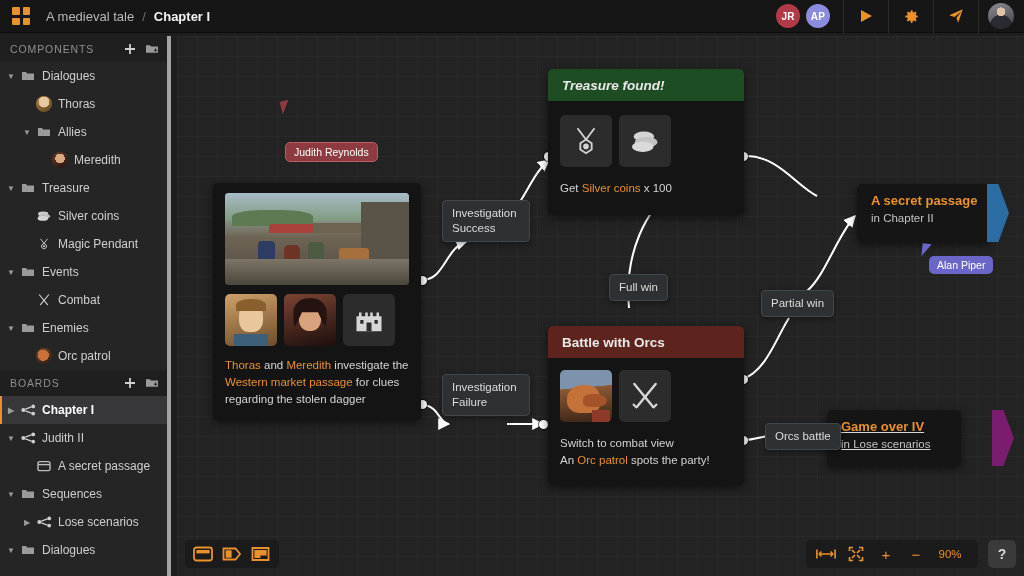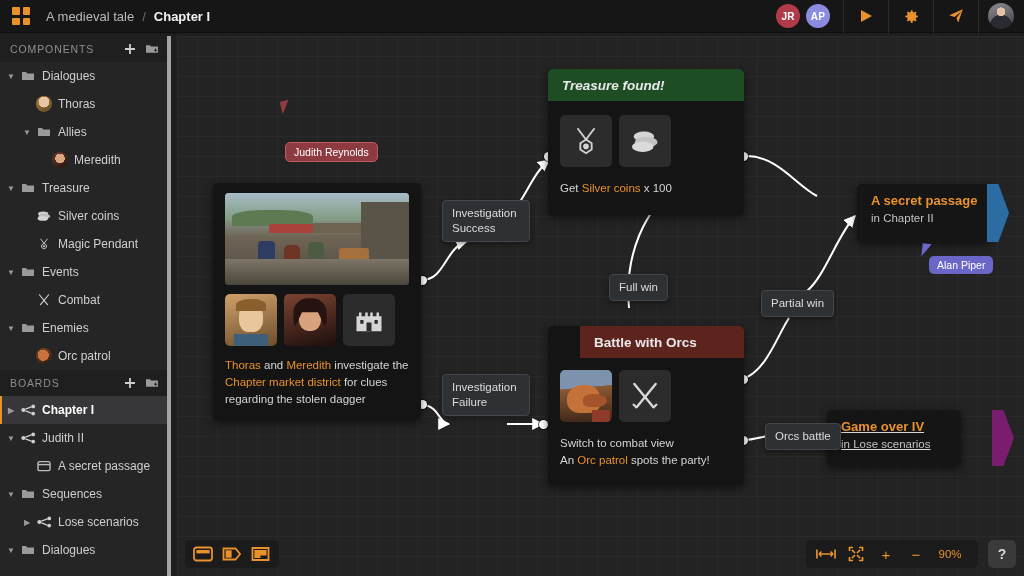--- a/index.html
+++ b/index.html
@@ -453,21 +453,21 @@
           <div class="thumb">
             <svg width="30" height="30" viewBox="0 0 24 24">
               <path fill="#d6d6d6" d="M2 9h2V6h2v3h3V6h2v3h2V6h2v3h3V6h2v3h2v12H2z"></path>
               <rect x="10" y="14" width="4" height="7" fill="#2c2c2c"></rect>
               <rect x="5" y="12" width="2.6" height="3" fill="#2c2c2c"></rect>
               <rect x="16.4" y="12" width="2.6" height="3" fill="#2c2c2c"></rect>
               </svg>
           </div>
         </div>
         <div class="desc">
-          <span class="hl">Thoras</span><span> and </span><span class="hl">Meredith</span><span> investigate the </span><span class="hl">Chapter market district</span><span> for clues regarding the stolen dagger</span>
+          <span class="hl">Thoras</span><span> and </span><span class="hl">Meredith</span><span> investigate the </span><span class="hl">Western market passage</span><span> for clues regarding the stolen dagger</span>
         </div>
       </div>
     </div>
 
     <div class="node" style="left:371px;top:33px;width:196px;">
       <div class="node-head" style="background:#1e4d23;font-style:italic;">
         <span>Treasure found!</span>
       </div>
       <div class="node-body" style="padding:14px 12px 18px 12px;">
         <div class="thumbs">
@@ -486,21 +486,21 @@
               </svg>
           </div>
         </div>
         <div class="desc" style="margin-top:13px;">
           <div><span>Get </span><span class="hl">Silver coins</span><span> x 100</span></div>
         </div>
       </div>
     </div>
 
     <div class="node" style="left:371px;top:290px;width:196px;">
-      <div class="node-head" style="background:#5c241c;margin-left:32px;">
+      <div class="node-head" style="background:#5c241c;">
         <span>Battle with Orcs</span>
       </div>
       <div class="node-body" style="padding:12px 12px 16px 12px;">
         <div class="thumbs">
           <div class="thumb" style="background:linear-gradient(175deg,#7d93ad 0 34%,#8a5a33 35%,#3a2418 100%);position:relative;">
             <div style="position:absolute;left:14%;top:28%;width:62%;height:54%;
                         background:#c4713a;border-radius:50% 44% 30% 40%;"></div>
             <div style="position:absolute;left:44%;top:46%;width:46%;height:26%;
                         background:#a4532b;border-radius:40% 50% 45% 30%;"></div>
             <div style="position:absolute;left:62%;top:76%;width:34%;height:24%;background:#8e3a2b;"></div>

